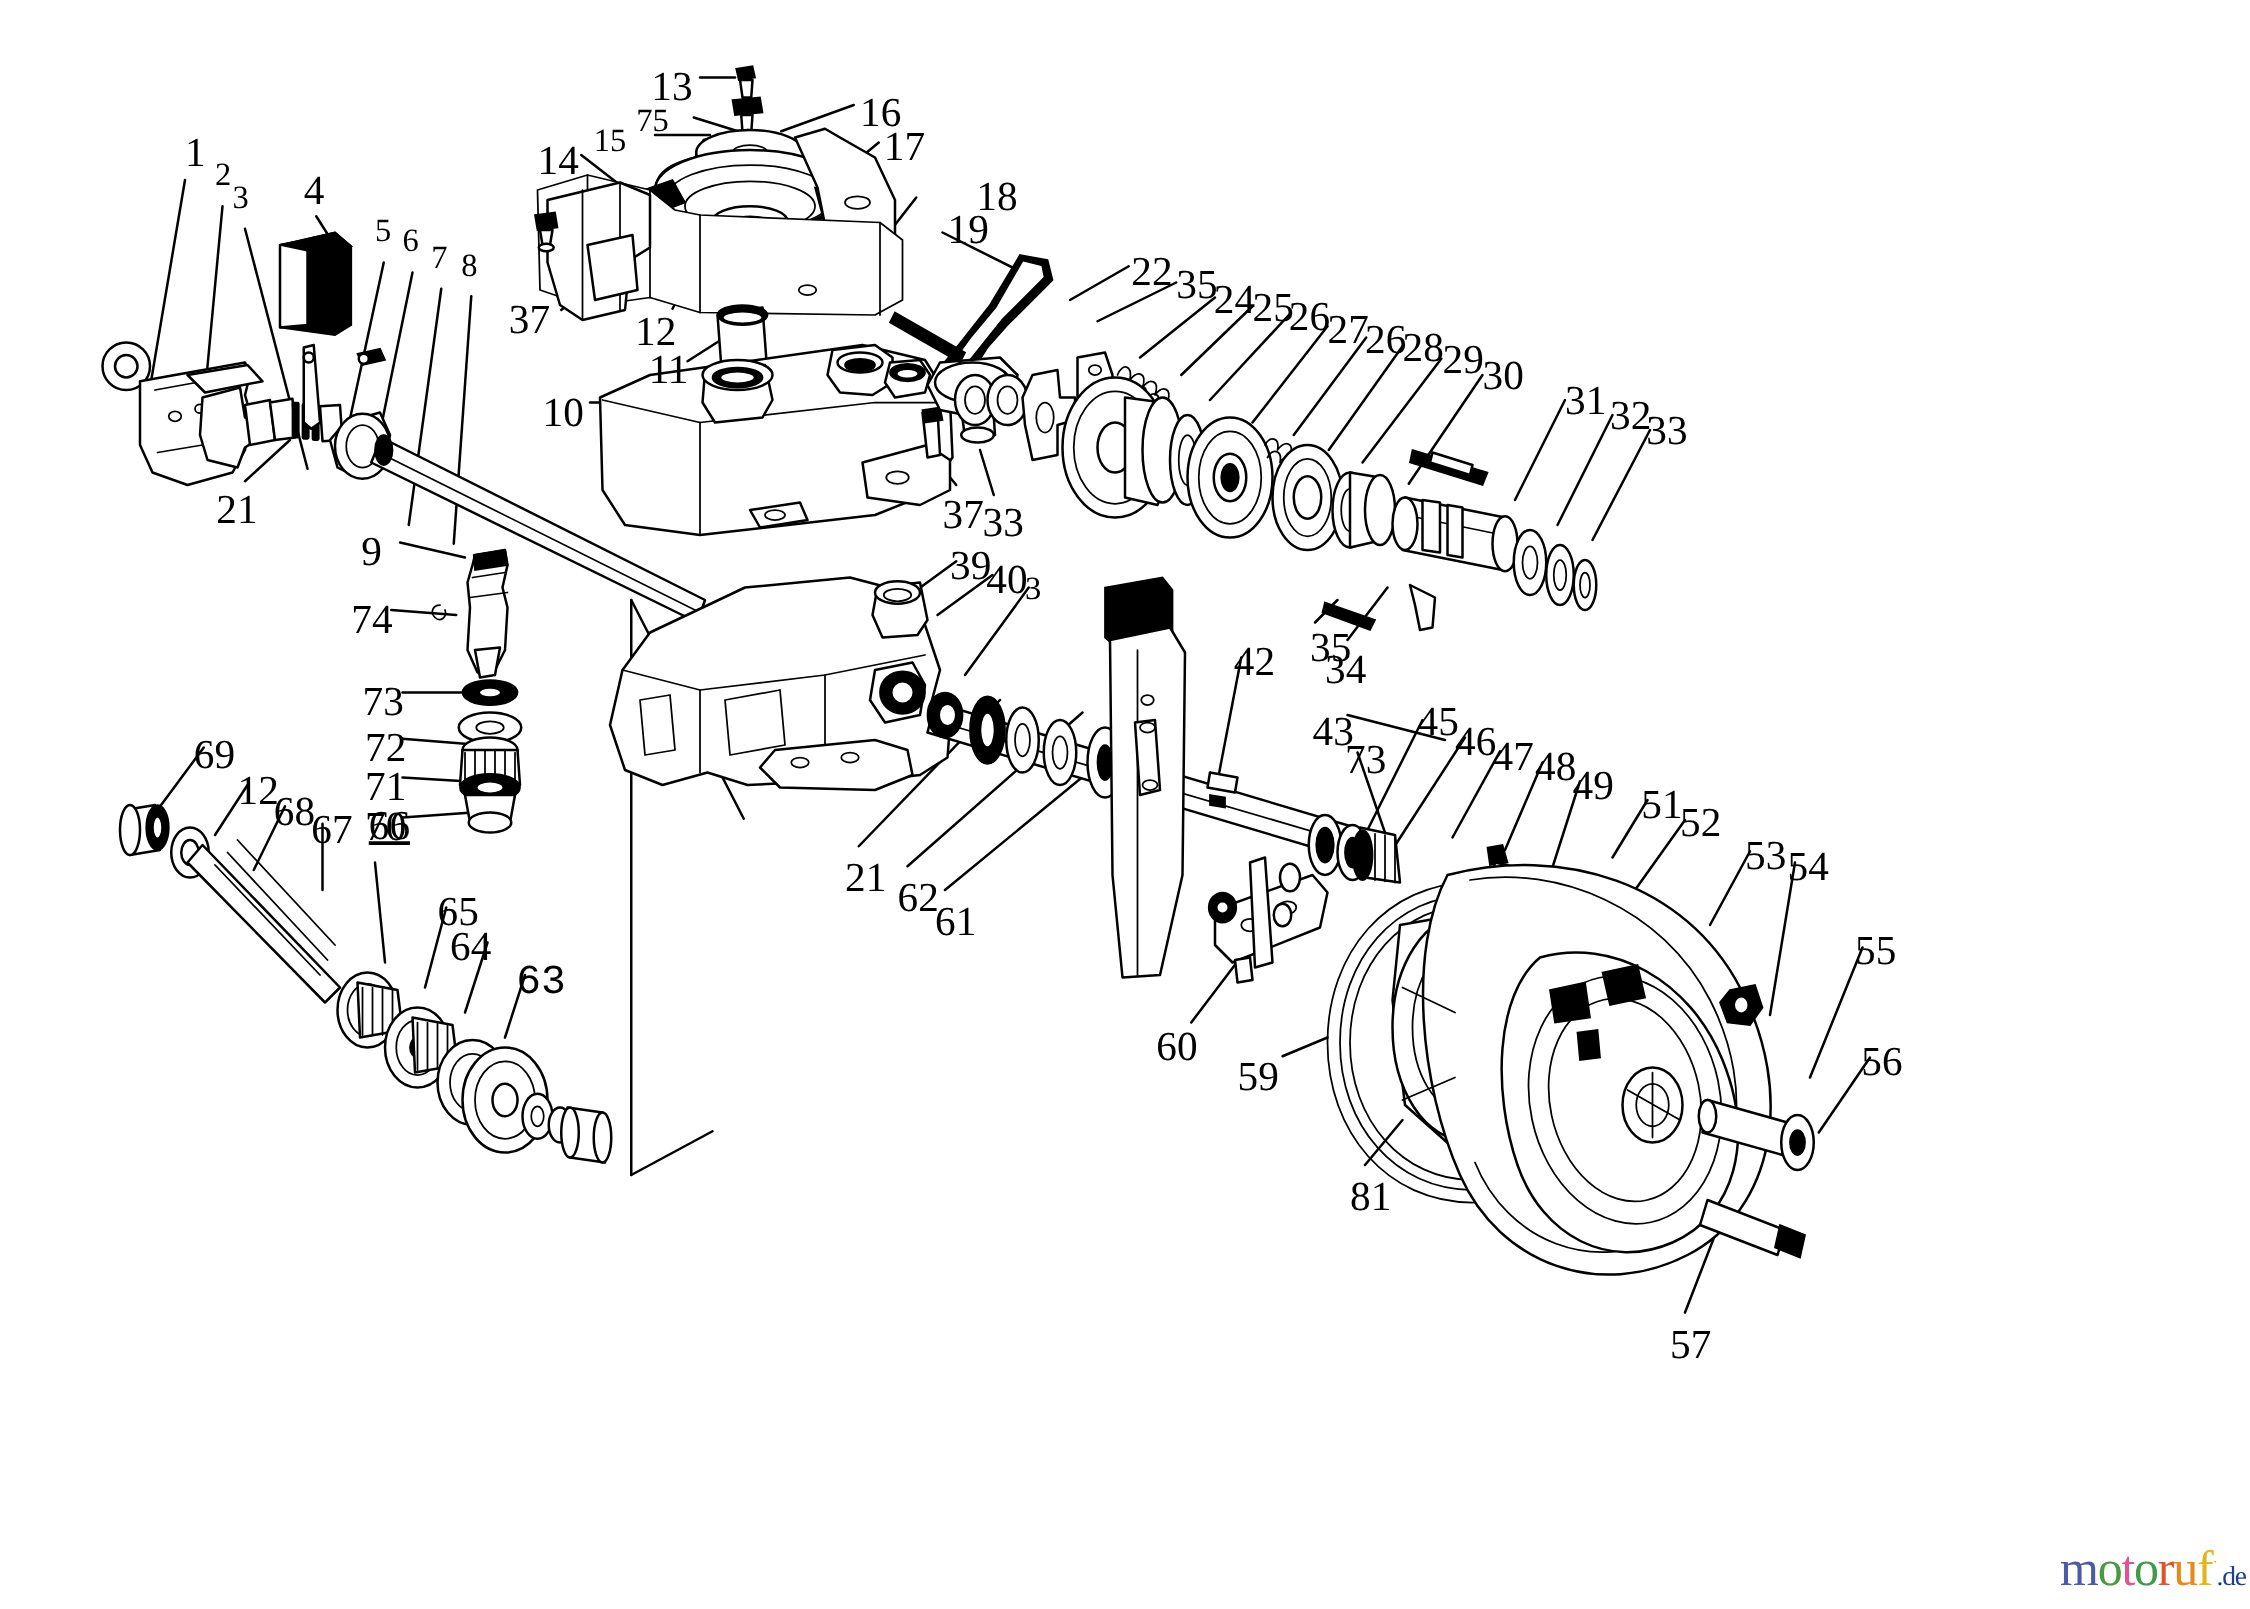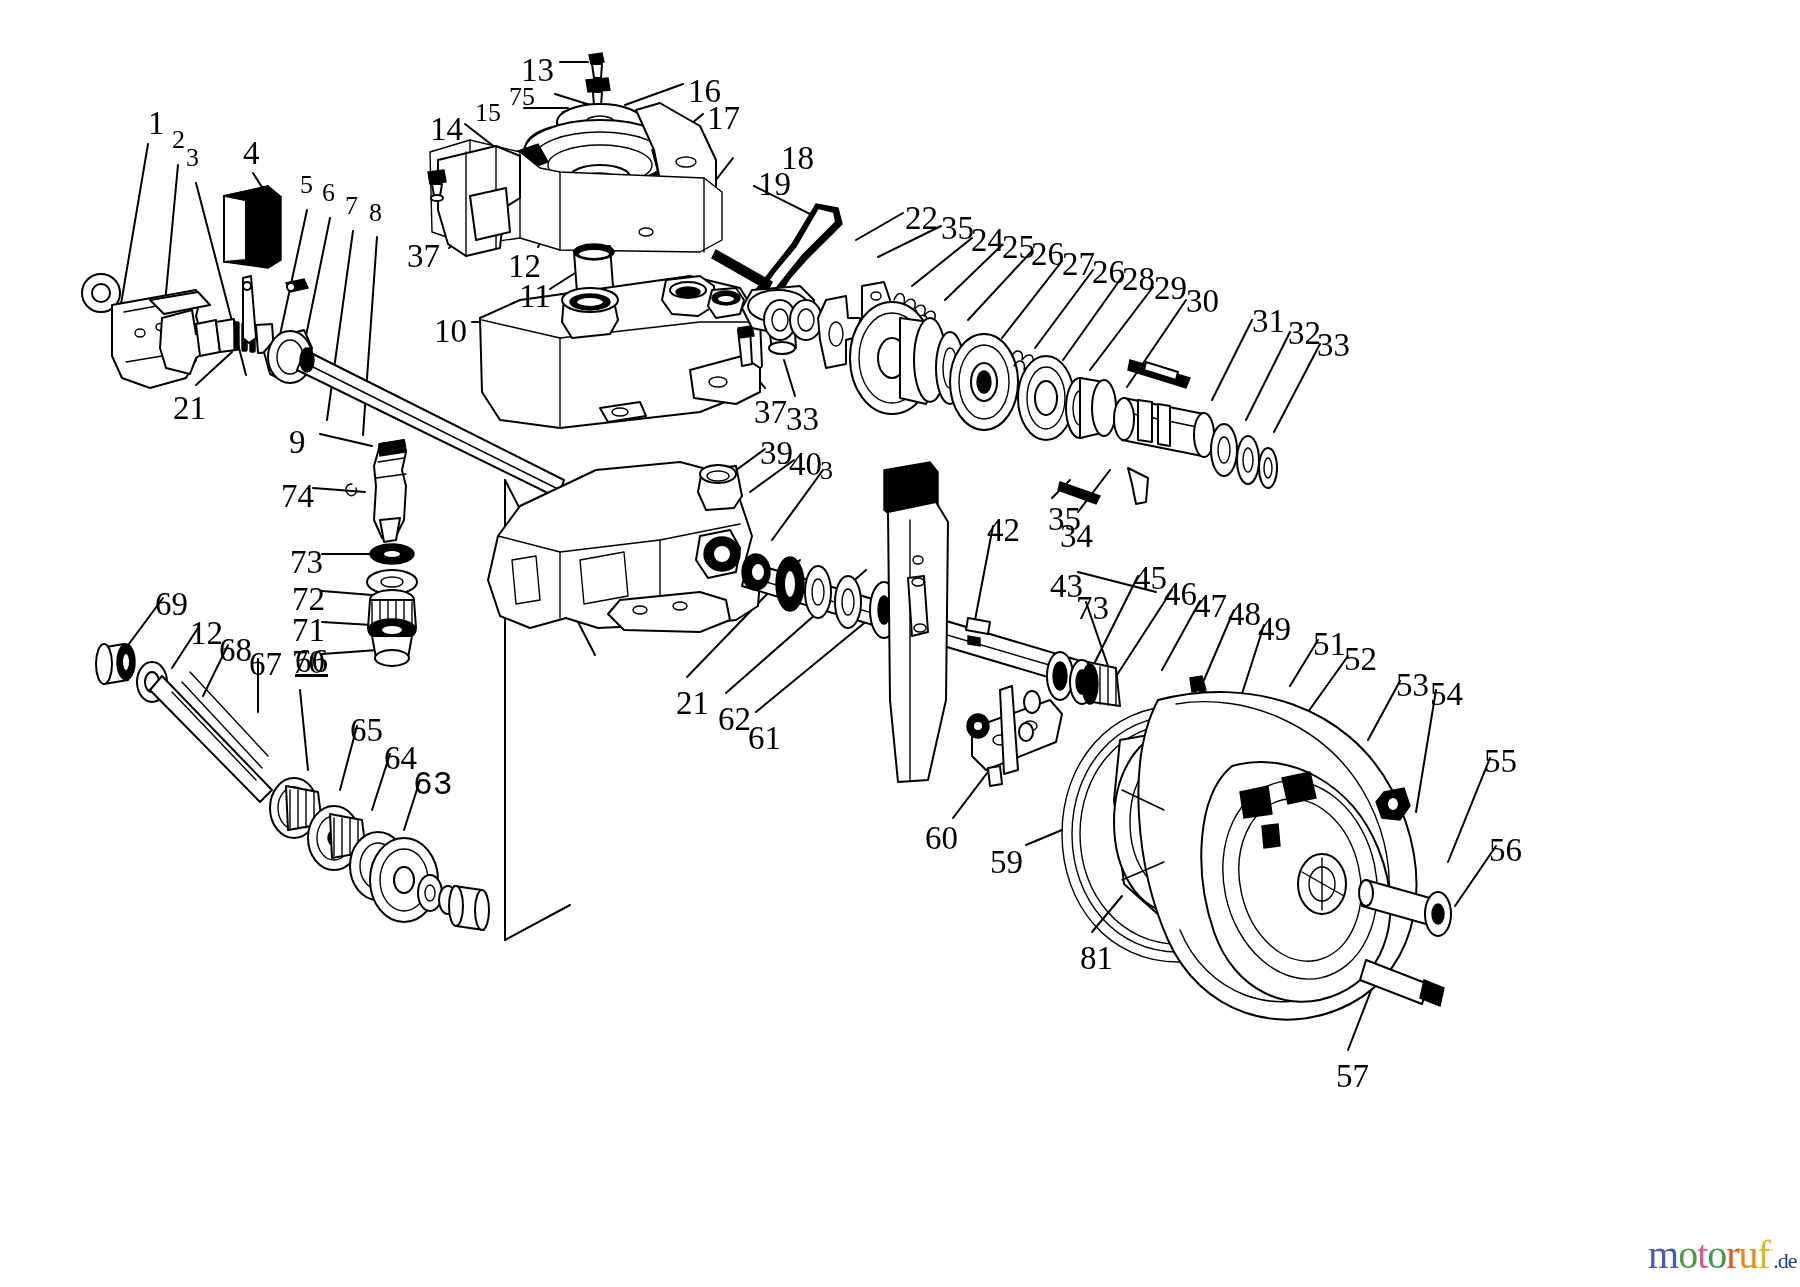--- a/index.html
+++ b/index.html
@@ -593,21 +593,21 @@
       <div class="cal lg" style="left: 290px; top: 546px;">73</div>
       <div class="cal lg" style="left: 292px; top: 583px;">72</div>
       <div class="cal lg" style="left: 292px; top: 614px;">71</div>
       <div class="cal lg" style="left: 292px; top: 646px;">70</div>
       <div class="cal lg" style="left: 155px; top: 588px;">69</div>
       <div class="cal lg" style="left: 190px; top: 617px;">12</div>
       <div class="cal lg" style="left: 219px; top: 634px;">68</div>
       <div class="cal lg" style="left: 249px; top: 648px;">67</div>
       <div class="cal lg" style="left: 295px; top: 645px; text-decoration: underline;">66</div>
       <div class="cal lg" style="left: 350px; top: 714px;">65</div>
-      <div class="cal lg" style="left: 384px; top: 742px;">64</div>
+      <div class="cal lg" style="left: 360px; top: 742px;">64</div>
       <div class="cal lg" style="left: 413px; top: 769px; font-family: Liberation Mono, monospace;">63</div>
       <div class="cal lg" style="left: 676px; top: 687px;">21</div>
       <div class="cal lg" style="left: 718px; top: 703px;">62</div>
       <div class="cal lg" style="left: 748px; top: 722px;">61</div>
       <div class="cal lg" style="left: 1050px; top: 570px;">43</div>
       <div class="cal lg" style="left: 1076px; top: 592px;">73</div>
       <div class="cal lg" style="left: 1134px; top: 562px;">45</div>
       <div class="cal lg" style="left: 1164px; top: 578px;">46</div>
       <div class="cal lg" style="left: 1194px; top: 590px;">47</div>
       <div class="cal lg" style="left: 1228px; top: 598px;">48</div>

